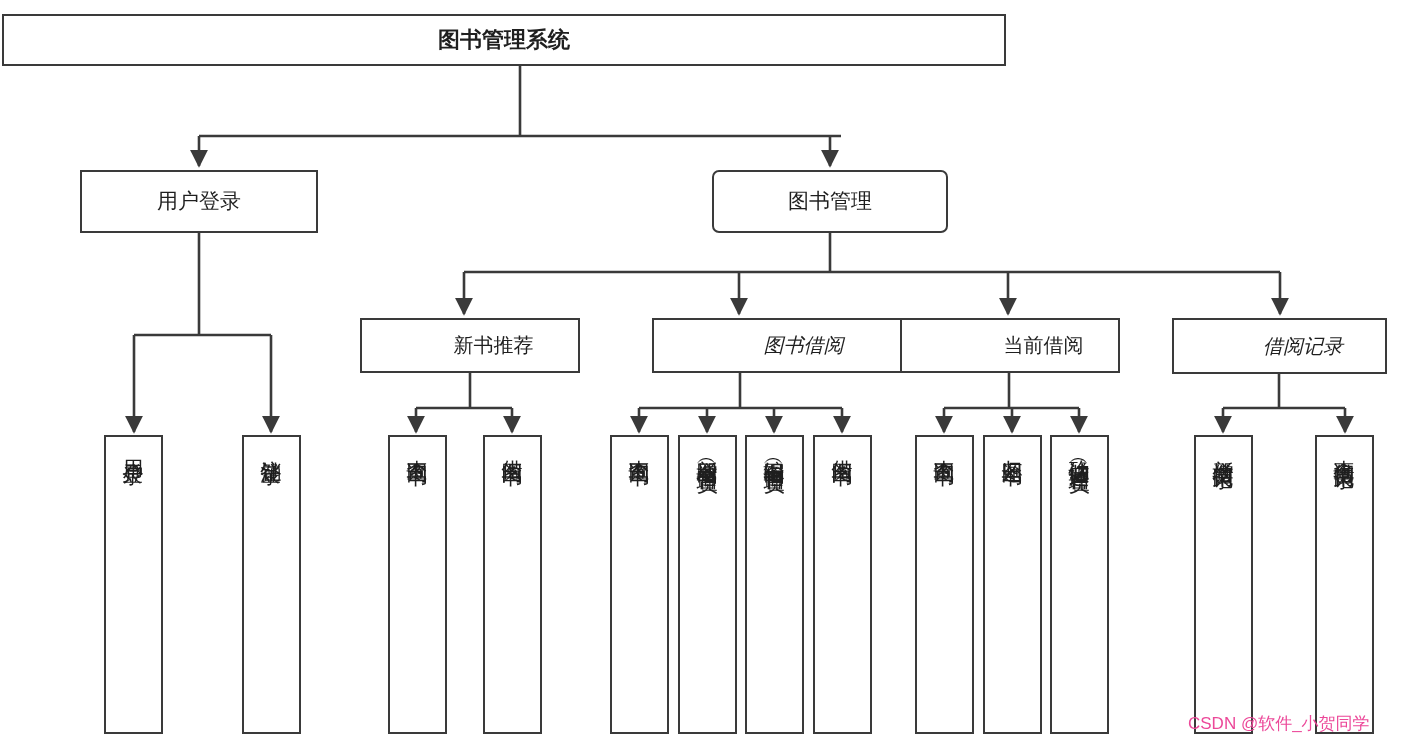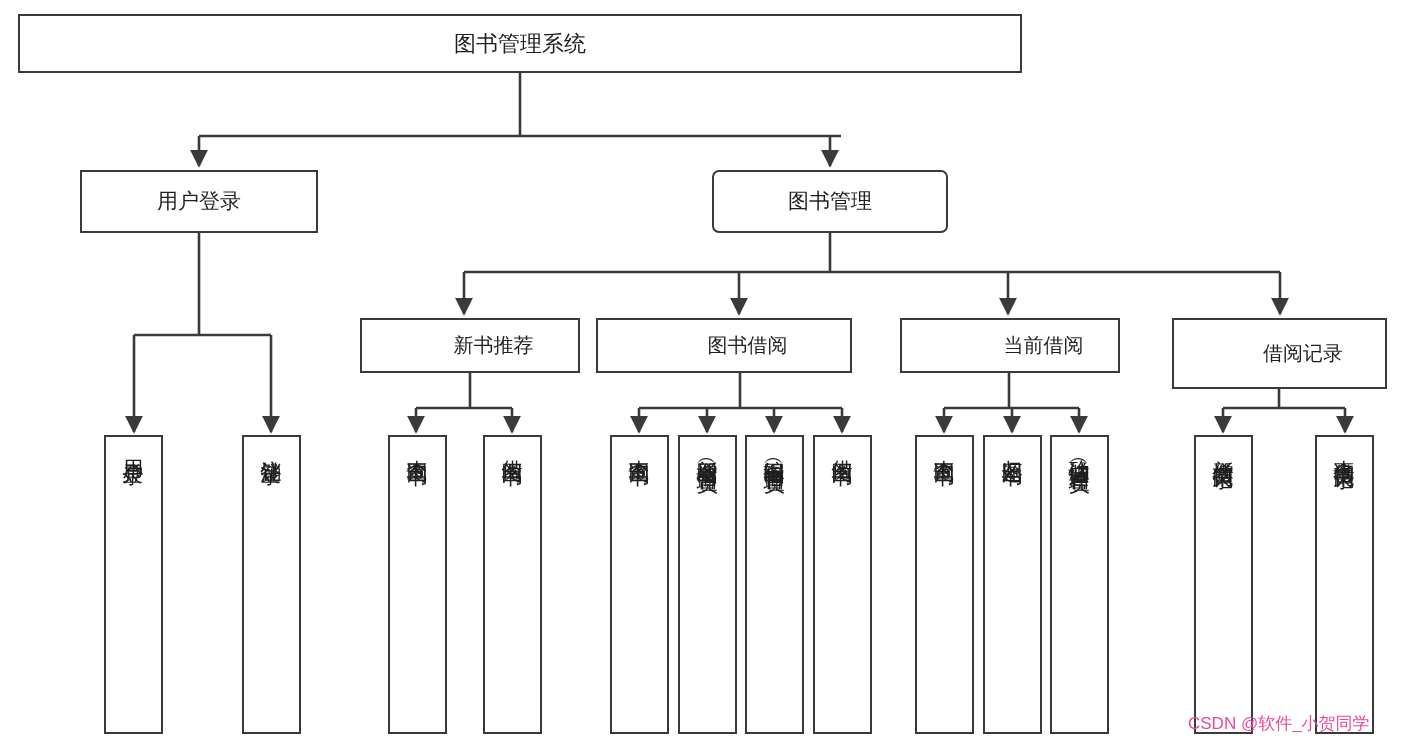--- a/index.html
+++ b/index.html
@@ -119,41 +119,41 @@
       <path d="M 1012 408 L 1012 432" marker-end="url(#arrow)"></path>
       <path d="M 1079 408 L 1079 432" marker-end="url(#arrow)"></path>
 
       <path d="M 1279 373 L 1279 408"></path>
       <path d="M 1223 408 L 1345 408"></path>
       <path d="M 1223 408 L 1223 432" marker-end="url(#arrow)"></path>
       <path d="M 1345 408 L 1345 432" marker-end="url(#arrow)"></path>
     </g>
   </svg>
 
-  <div class="node root" style="left:18px; top:14px; width:1004px; height:59px;">
+  <div class="node root" style="left:2px; top:14px; width:1004px; height:52px;font-weight:bold;">
     <span class="node-label">图书管理系统</span>
   </div>
 
   <div class="node level1" style="left:80px; top:170px; width:238px; height:63px;">
     <span class="node-label">用户登录</span>
   </div>
   <div class="node level1" style="left:712px; top:170px; width:236px; height:63px;border-radius:7px;">
     <span class="node-label">图书管理</span>
   </div>
 
   <div class="node level2" style="left:360px; top:318px; width:220px; height:55px;">
     <span class="node-label">新书推荐</span>
   </div>
-  <div class="node level2" style="left:596px; top:318px; width:256px; height:55px;">
+  <div class="node level2" style="left:652px; top:318px; width:256px; height:55px;font-style:italic;">
     <span class="node-label">图书借阅</span>
   </div>
   <div class="node level2" style="left:900px; top:318px; width:220px; height:55px;padding-left:20px;">
     <span class="node-label">当前借阅</span>
   </div>
-  <div class="node level2" style="left:1172px; top:318px; width:215px; height:71px;">
+  <div class="node level2" style="left:1172px; top:318px; width:215px; height:56px;font-style:italic;">
     <span class="node-label">借阅记录</span>
   </div>
 
   <div class="node leaf" style="left:104px; top:435px; width:59px; height:299px;">
     <span class="node-label">用户登录</span>
   </div>
   <div class="node leaf" style="left:242px; top:435px; width:59px; height:299px;">
     <span class="node-label">注销登录</span>
   </div>
 

